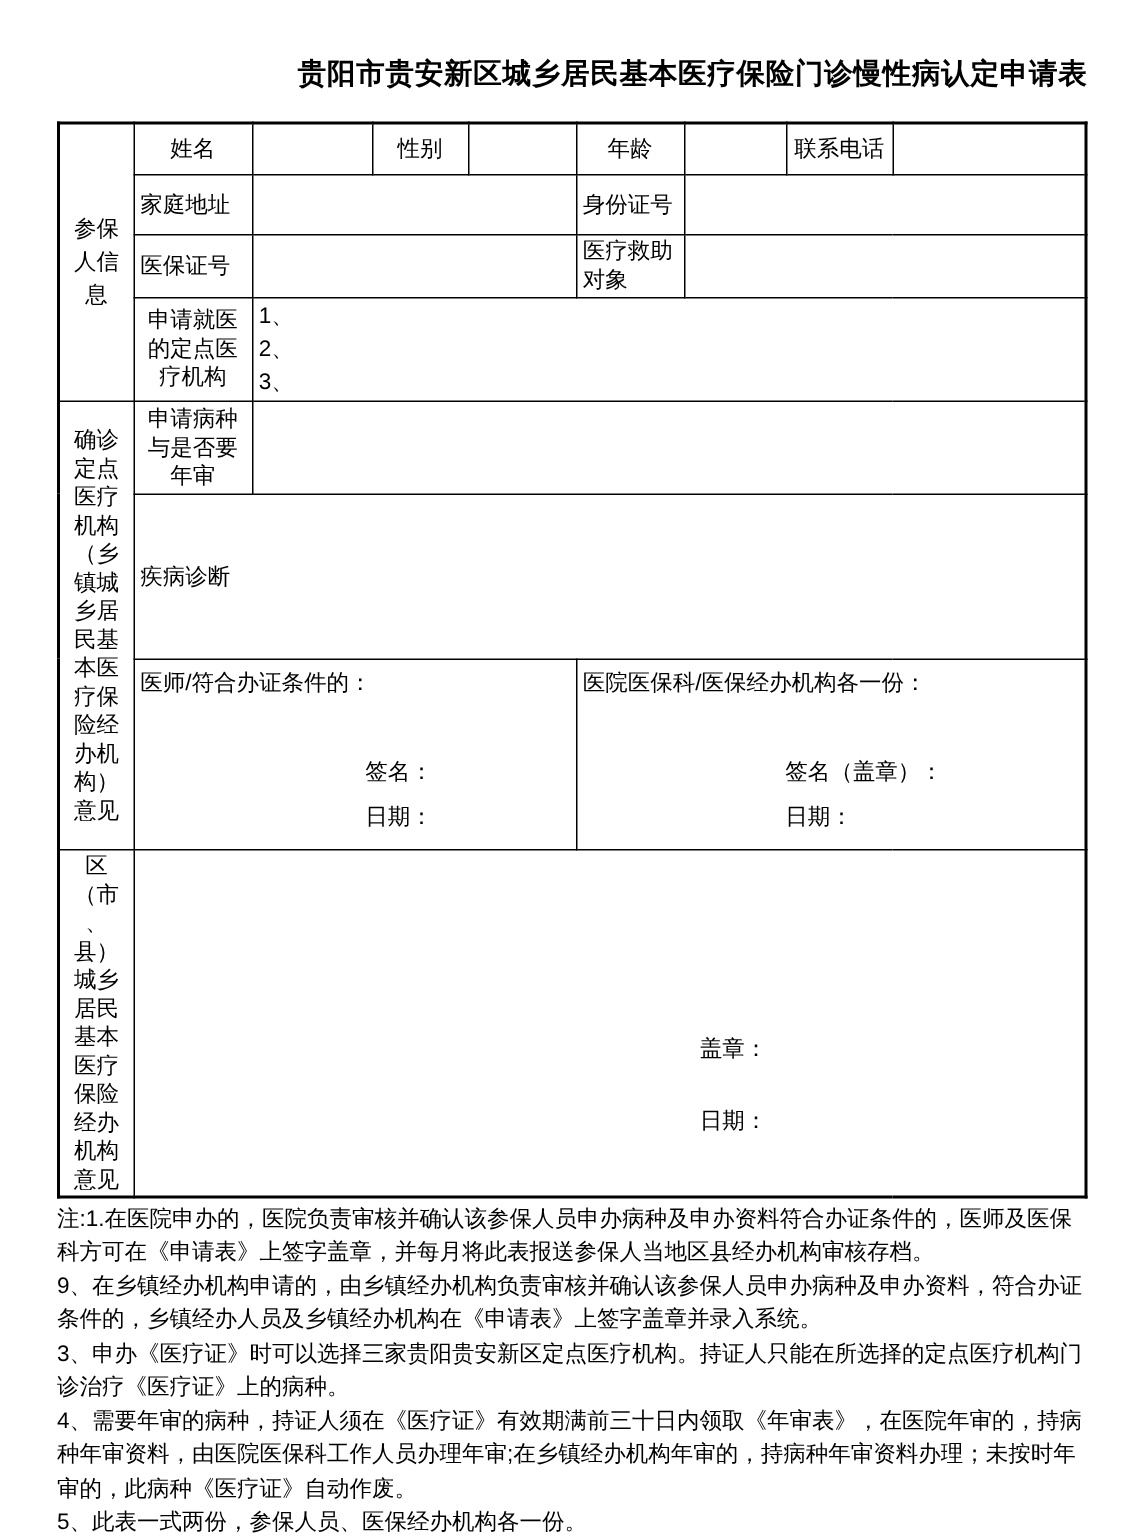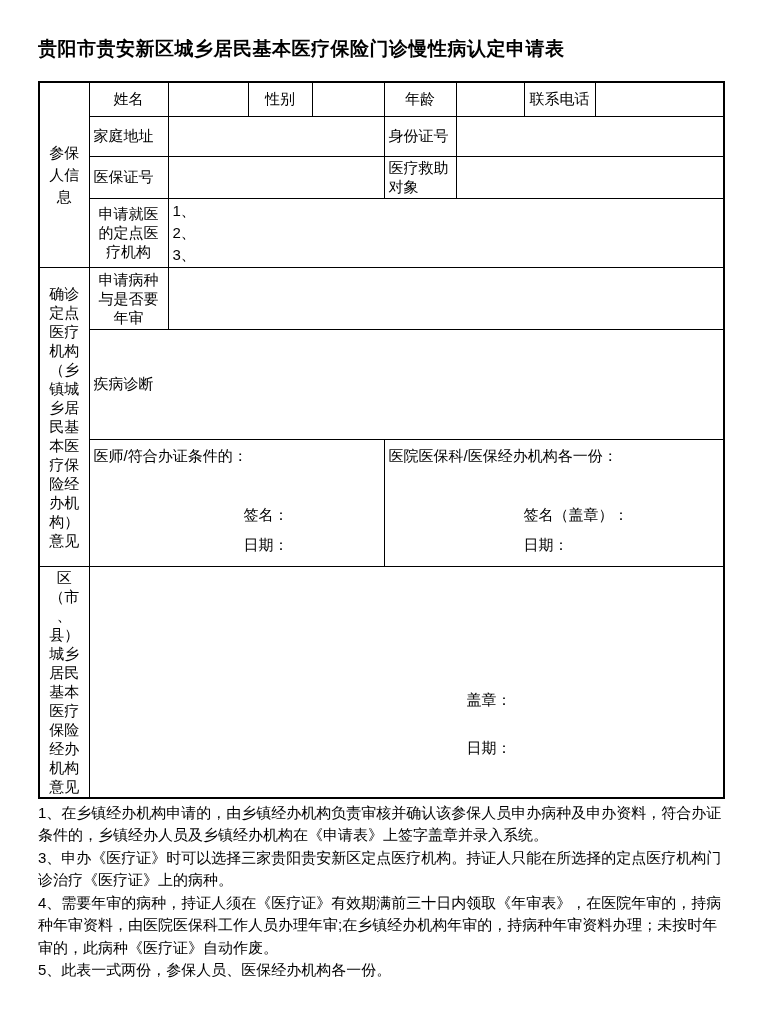--- a/index.html
+++ b/index.html
@@ -11,21 +11,21 @@
     font-family: "Liberation Sans", "DejaVu Sans", sans-serif;
   }
   .page {
     width: 761px; height: 1024px;
     padding: 30px 36px 0 38px;
     overflow: hidden;
   }
   .doc-title {
     font-size: 19px;
     font-weight: bold;
-    text-align: left;
+    text-align: right;
     margin: 6px 0 19px 0;
     letter-spacing: 0.5px;
     white-space: nowrap;
   }
   table.form {
     border-collapse: collapse;
     table-layout: fixed;
     width: 685px;
     border: 2px solid #000;
   }
@@ -177,19 +177,20 @@
         <div class="seal-block">
           <div class="seal-line">盖章：</div>
           <div>日期：</div>
         </div>
       </td>
     </tr>
   </tbody>
     </table>
 
   <div class="notes">
-    <div class="note-item">1、在乡镇经办机构申请的，由乡镇经办机构负责审核并确认该参保人员申办病种及申办资料，符合办证条件的，乡镇经办人员及乡镇经办机构在《申请表》上签字盖章并录入系统。</div>
+    <div class="note-item">注:1.在医院申办的，医院负责审核并确认该参保人员申办病种及申办资料符合办证条件的，医师及医保科方可在《申请表》上签字盖章，并每月将此表报送参保人当地区县经办机构审核存档。</div>
+    <div class="note-item">9、在乡镇经办机构申请的，由乡镇经办机构负责审核并确认该参保人员申办病种及申办资料，符合办证条件的，乡镇经办人员及乡镇经办机构在《申请表》上签字盖章并录入系统。</div>
     <div class="note-item">3、申办《医疗证》时可以选择三家贵阳贵安新区定点医疗机构。持证人只能在所选择的定点医疗机构门诊治疗《医疗证》上的病种。</div>
     <div class="note-item">4、需要年审的病种，持证人须在《医疗证》有效期满前三十日内领取《年审表》，在医院年审的，持病种年审资料，由医院医保科工作人员办理年审;在乡镇经办机构年审的，持病种年审资料办理；未按时年审的，此病种《医疗证》自动作废。</div>
     <div class="note-item">5、此表一式两份，参保人员、医保经办机构各一份。</div>
   </div>
 
 </div>
 
 </body></html>

